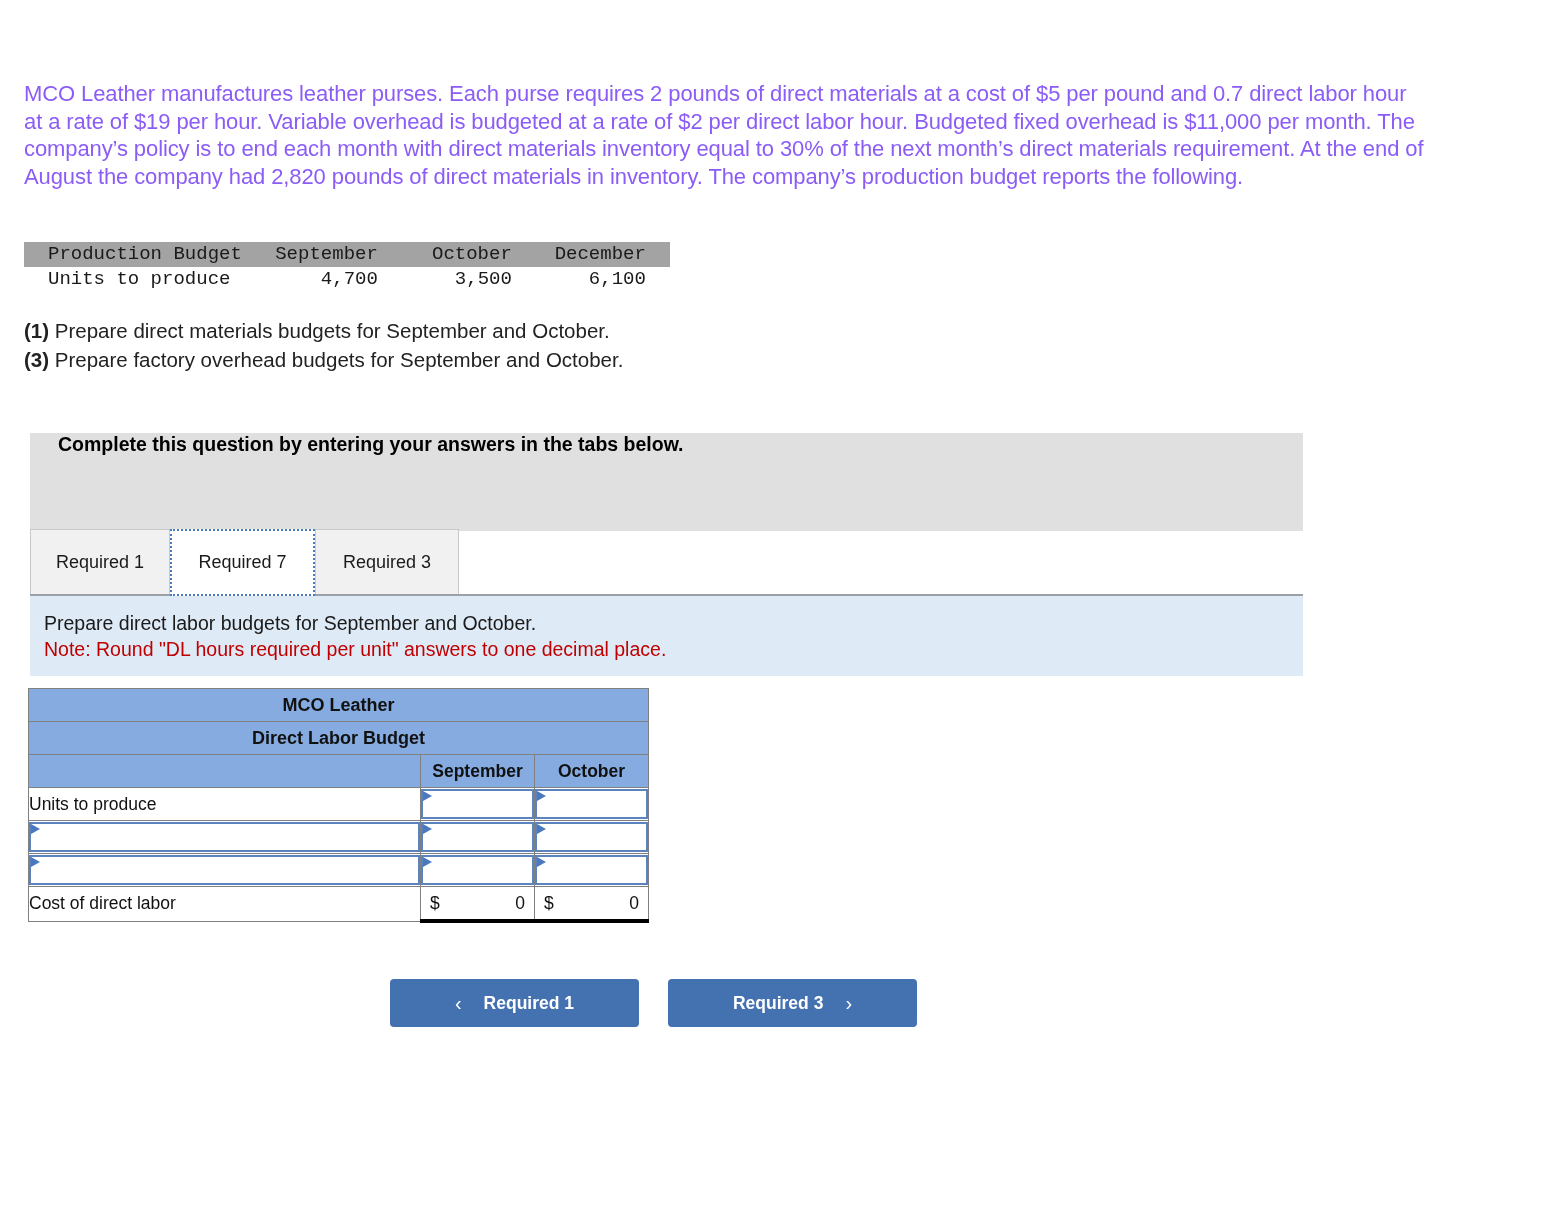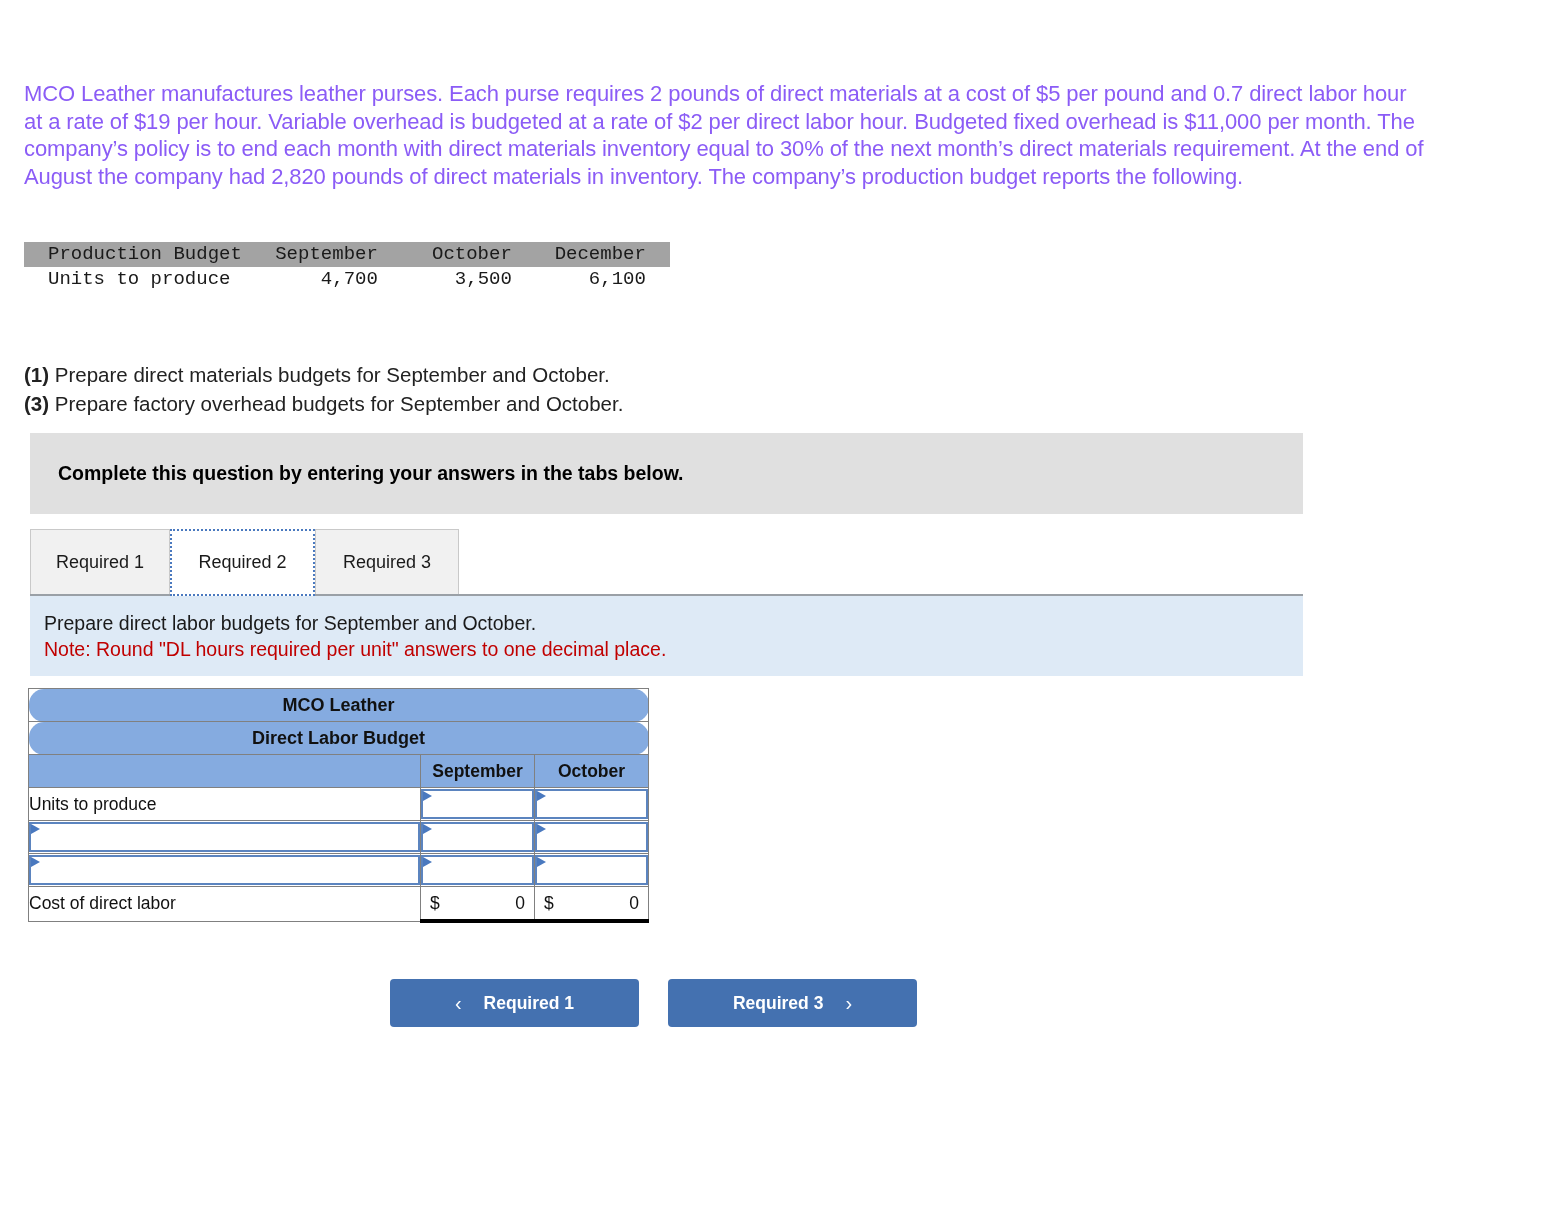--- a/index.html
+++ b/index.html
@@ -50,34 +50,33 @@
   .pb-num.last { padding-right: 24px !important; }
 
   
   .reqs {
     position: absolute;
     left: 24px;
     top: 317px;
     font-size: 20.5px;
     line-height: 28.5px;
     color: #222222;
-    margin-top: 44px;
   }
   .reqs b { font-weight: 700; }
 
   
   .gray-banner {
     position: absolute;
     left: 30px;
     top: 433px;
     width: 1273px;
-    height: 81px;
+    height: 98px;
     background: #e0e0e0;
     display: flex;
-    align-items: center;
+    align-items: flex-start;
   }
   .gray-banner span {
     font-size: 19.5px;
     font-weight: 700;
     color: #000000;
     padding-left: 28px;
   }
 
   
   .tabstrip {
@@ -151,21 +150,20 @@
     height: 32px;
     padding: 0;
     vertical-align: middle;
   }
   .dl-head {
     background: #85abe0;
     text-align: center;
     font-weight: 700;
     font-size: 18px;
     color: #111111;
-    border-radius: 15px;
   }
   .dl-colhead {
     background: #85abe0;
     text-align: center;
     font-weight: 700;
     font-size: 17.5px;
     color: #111111;
   }
   .col-label { width: 392px; }
   .col-m1    { width: 114px; }
@@ -284,21 +282,21 @@
 
 <div class="gray-banner">
   <span>Complete this question by entering your answers in the tabs below.</span>
 </div>
 
 <div class="tabstrip">
   <div class="tab tab1">
     <span>Required 1</span>
   </div>
   <div class="tab tab2 active">
-    <span>Required 2</span>
+    <span>Required 7</span>
   </div>
   <div class="tab tab3">
     <span>Required 3</span>
   </div>
 </div>
 
 <div class="note">
   <div class="line1">Prepare direct labor budgets for September and October.</div>
   <div class="line2">Note: Round "DL hours required per unit" answers to one decimal place.</div>
 </div>

